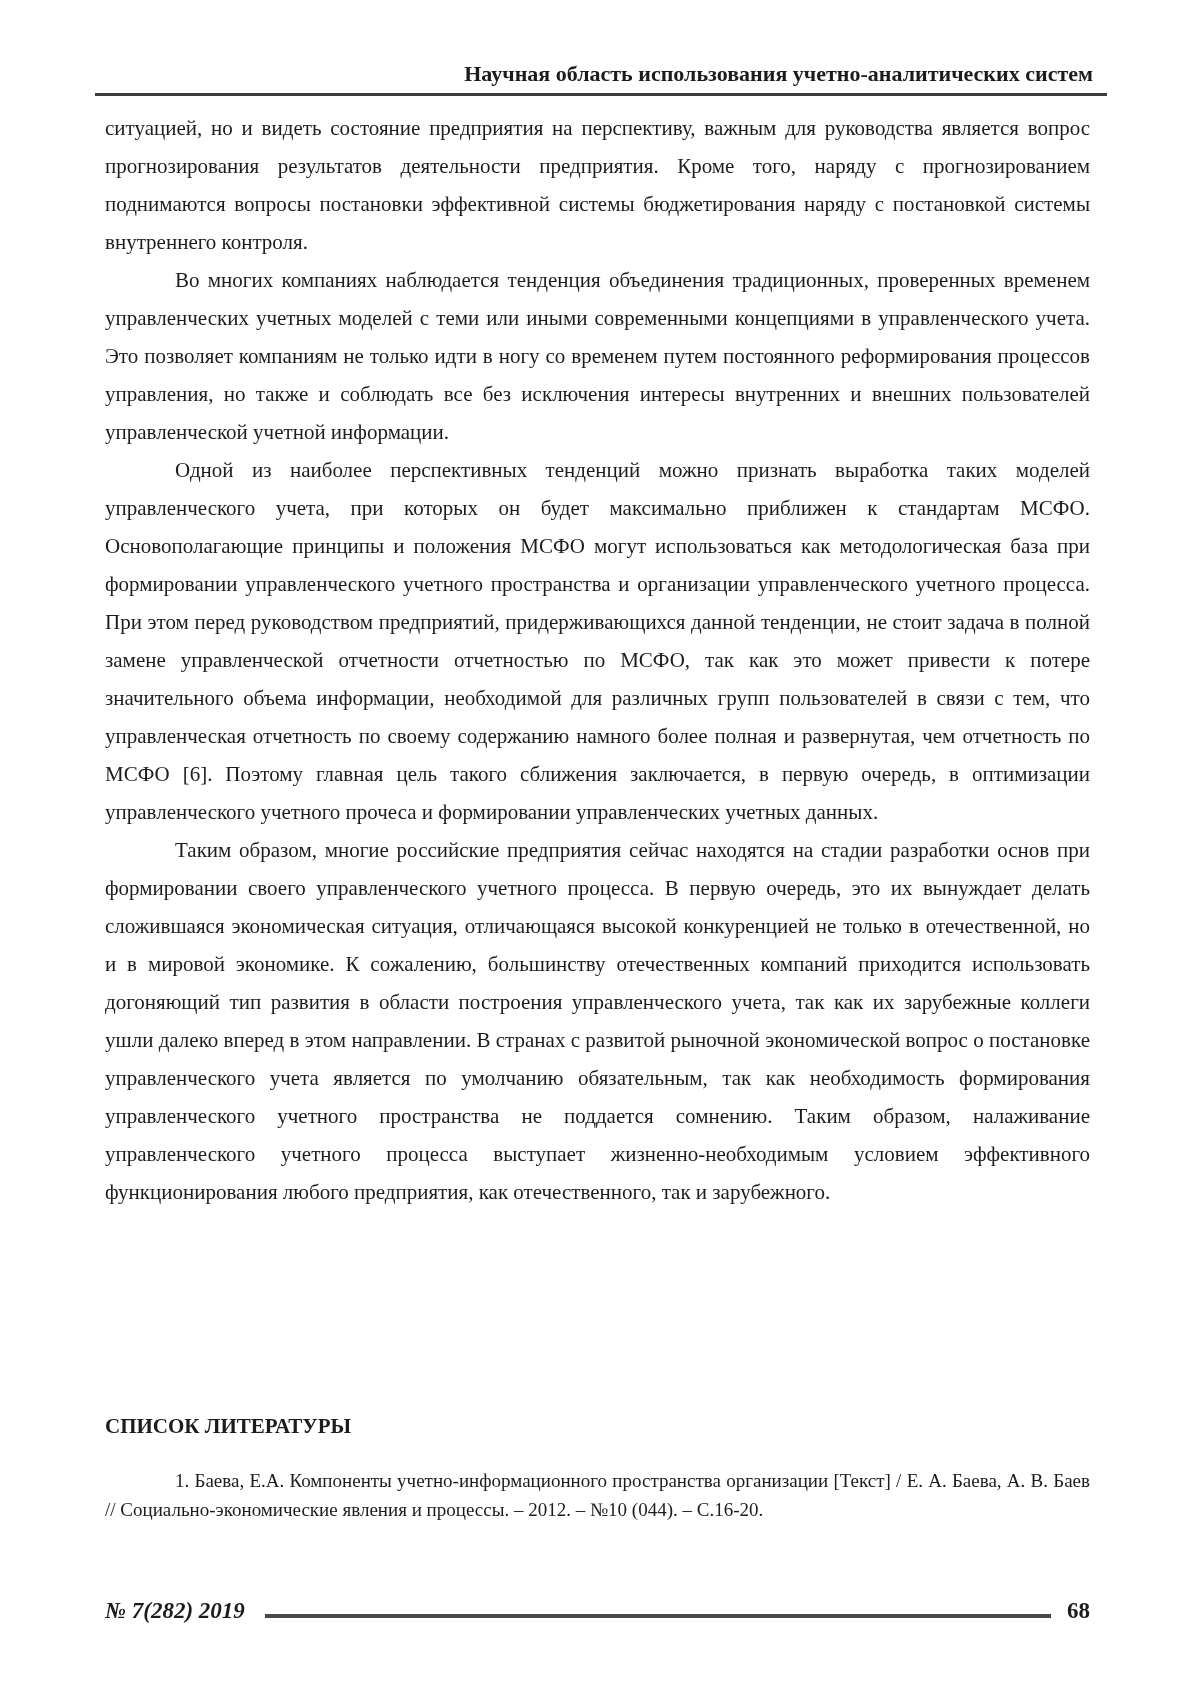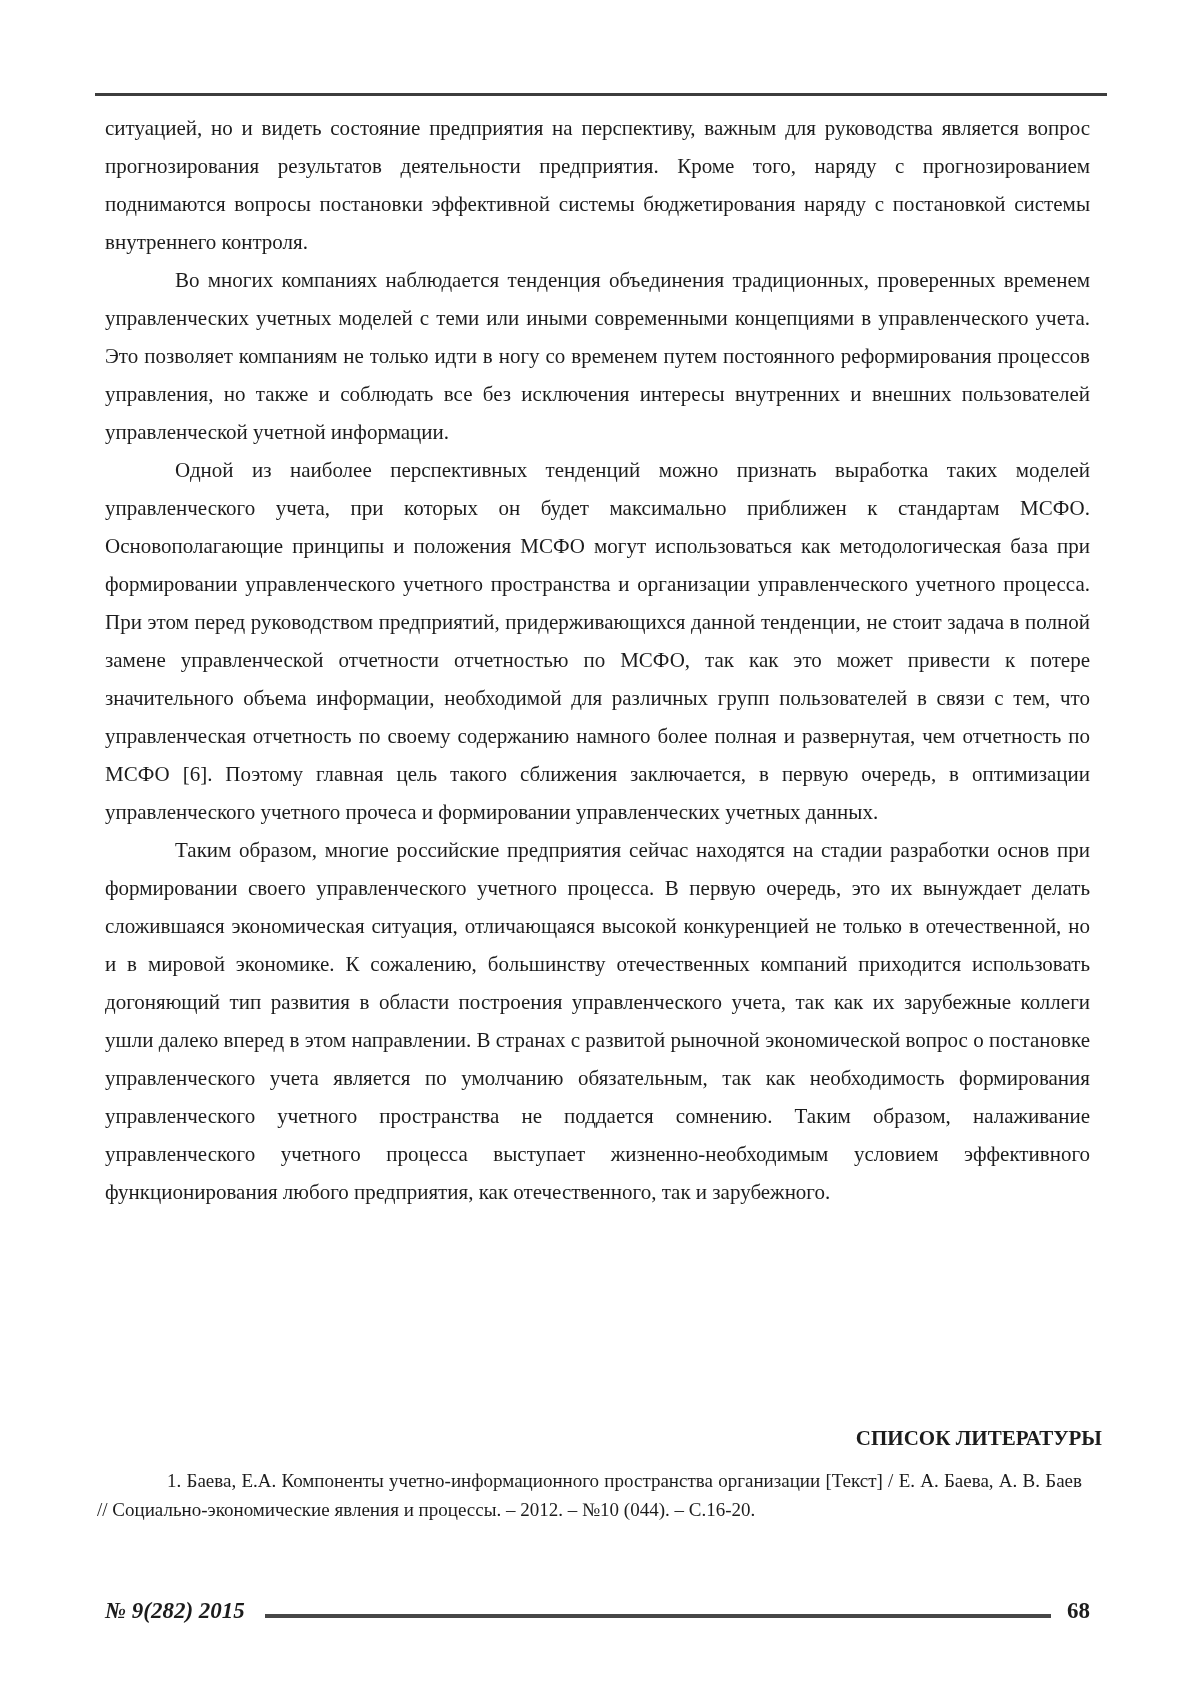--- a/index.html
+++ b/index.html
@@ -49,30 +49,30 @@
     text-indent: 70px;
   }
   .body-text p.continuation {
     text-indent: 0;
   }
   .ref-heading {
     position: absolute;
     top: 1412px;
     left: 105px;
     width: 985px;
-    margin: 12px;
-    text-align: right;
+    margin: 0;
+    text-align: left;
     font-weight: bold;
     font-size: 21px;
     line-height: 28px;
   }
   .reference-list {
     position: absolute;
     top: 1466px;
-    left: 97px;
+    left: 105px;
     width: 985px;
     font-size: 19px;
     line-height: 29px;
     text-align: justify;
   }
   .reference-list p {
     margin: 0;
     text-indent: 70px;
   }
   .page-footer {
@@ -97,35 +97,36 @@
   }
   .page-number {
     white-space: nowrap;
   }
 </style>
 </head>
 <body>
 
 <div class="page">
 
+  <div class="running-title">Научная область использования учетно-аналитических систем</div>
 
   <div class="header-rule"></div>
 
   <main class="body-text">
     <p class="continuation">ситуацией, но и видеть состояние предприятия на перспективу, важным для руководства является вопрос прогнозирования результатов деятельности предприятия. Кроме того, наряду с прогнозированием поднимаются вопросы постановки эффективной системы бюджетирования наряду с постановкой системы внутреннего контроля.</p>
     <p>Во многих компаниях наблюдается тенденция объединения традиционных, проверенных временем управленческих учетных моделей с теми или иными современными концепциями в управленческого учета. Это позволяет компаниям не только идти в ногу со временем путем постоянного реформирования процессов управления, но также и соблюдать все без исключения интересы внутренних и внешних пользователей управленческой учетной информации.</p>
     <p>Одной из наиболее перспективных тенденций можно признать выработка таких моделей управленческого учета, при которых он будет максимально приближен к стандартам МСФО. Основополагающие принципы и положения МСФО могут использоваться как методологическая база при формировании управленческого учетного пространства и организации управленческого учетного процесса. При этом перед руководством предприятий, придерживающихся данной тенденции, не стоит задача в полной замене управленческой отчетности отчетностью по МСФО, так как это может привести к потере значительного объема информации, необходимой для различных групп пользователей в связи с тем, что управленческая отчетность по своему содержанию намного более полная и развернутая, чем отчетность по МСФО [6]. Поэтому главная цель такого сближения заключается, в первую очередь, в оптимизации управленческого учетного прочеса и формировании управленческих учетных данных.</p>
     <p>Таким образом, многие российские предприятия сейчас находятся на стадии разработки основ при формировании своего управленческого учетного процесса. В первую очередь, это их вынуждает делать сложившаяся экономическая ситуация, отличающаяся высокой конкуренцией не только в отечественной, но и в мировой экономике. К сожалению, большинству отечественных компаний приходится использовать догоняющий тип развития в области построения управленческого учета, так как их зарубежные коллеги ушли далеко вперед в этом направлении. В странах с развитой рыночной экономической вопрос о постановке управленческого учета является по умолчанию обязательным, так как необходимость формирования управленческого учетного пространства не поддается сомнению. Таким образом, налаживание управленческого учетного процесса выступает жизненно-необходимым условием эффективного функционирования любого предприятия, как отечественного, так и зарубежного.</p>
   </main>
 
   <h2 class="ref-heading">СПИСОК ЛИТЕРАТУРЫ</h2>
 
   <section class="reference-list">
     <p>1. Баева, Е.А. Компоненты учетно-информационного пространства организации [Текст] / Е. А. Баева, А. В. Баев // Социально-экономические явления и процессы. – 2012. – №10 (044). – С.16-20.</p>
   </section>
 
   <footer class="page-footer">
-    <span class="journal-issue">№ 9(282) 2015</span>
+    <span class="journal-issue">№ 7(282) 2019</span>
     <span class="footer-rule"></span>
     <span class="page-number">68</span>
   </footer>
 
 </div>
 
 </body></html>

